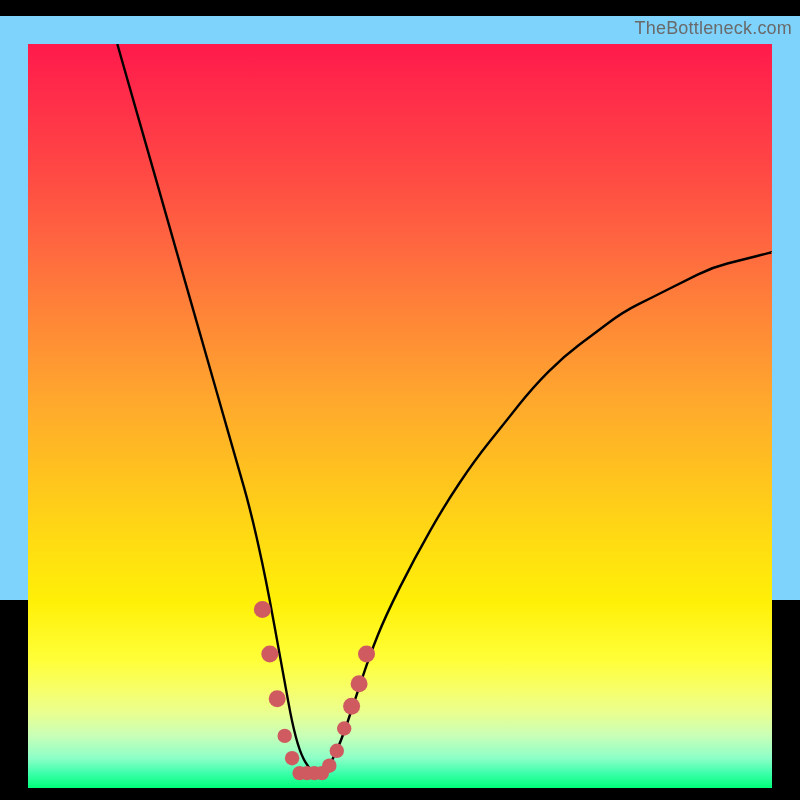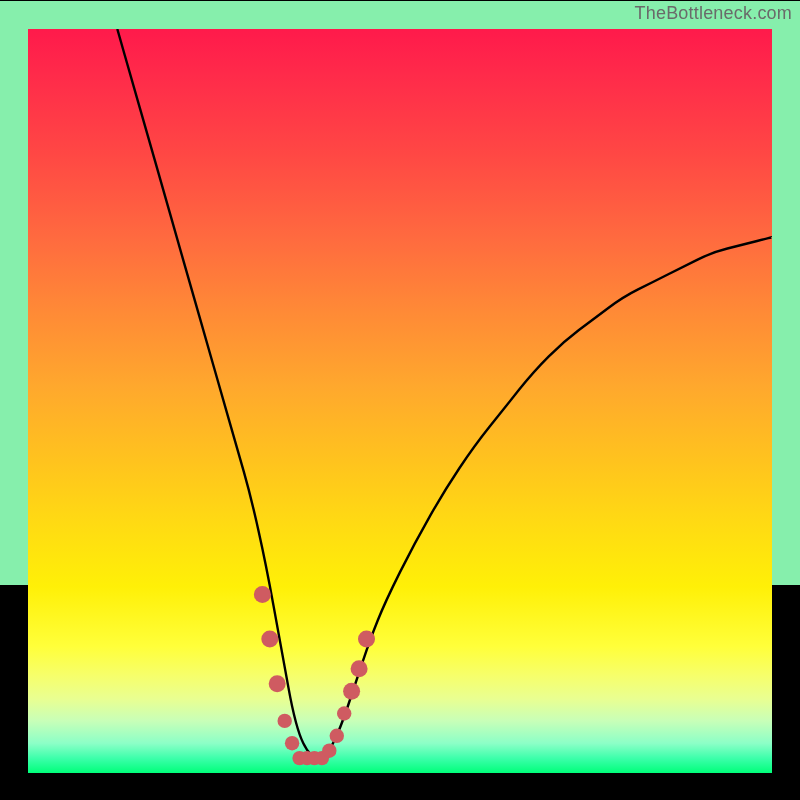--- a/index.html
+++ b/index.html
@@ -6,25 +6,25 @@
     margin: 0;
     padding: 0;
     width: 800px;
     height: 800px;
     background: #000;
     overflow: hidden;
     font-family: Arial, Helvetica, sans-serif;
   }
   .frame {
     position: absolute;
-    top: 1px;
+    top: 16px;
     left: 0;
     width: 800px;
     height: 584px;
-    background: #86efac;
+    background: #7dd3fc;
   }
   .plot {
     position: absolute;
     top: 28px;
     left: 28px;
     width: 744px;
     height: 744px;
     overflow: hidden;
   }
   .gradient {

